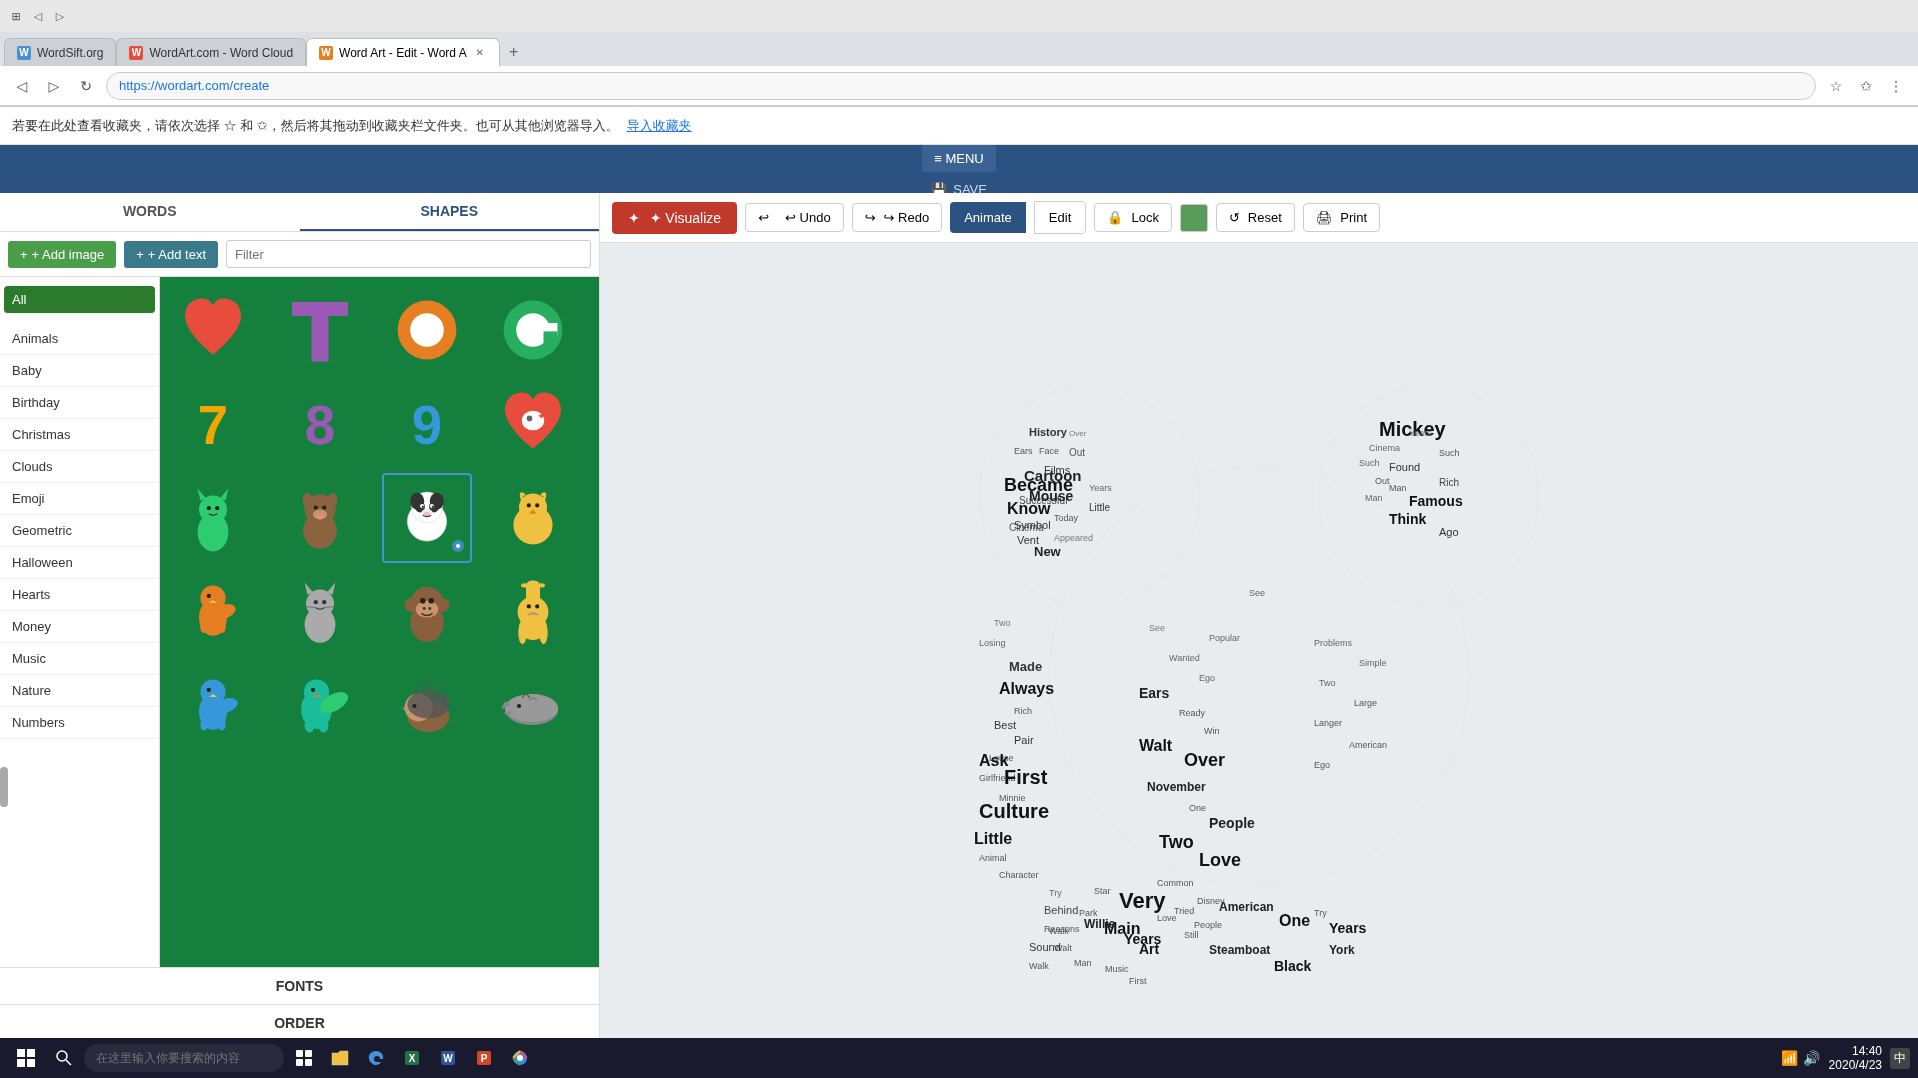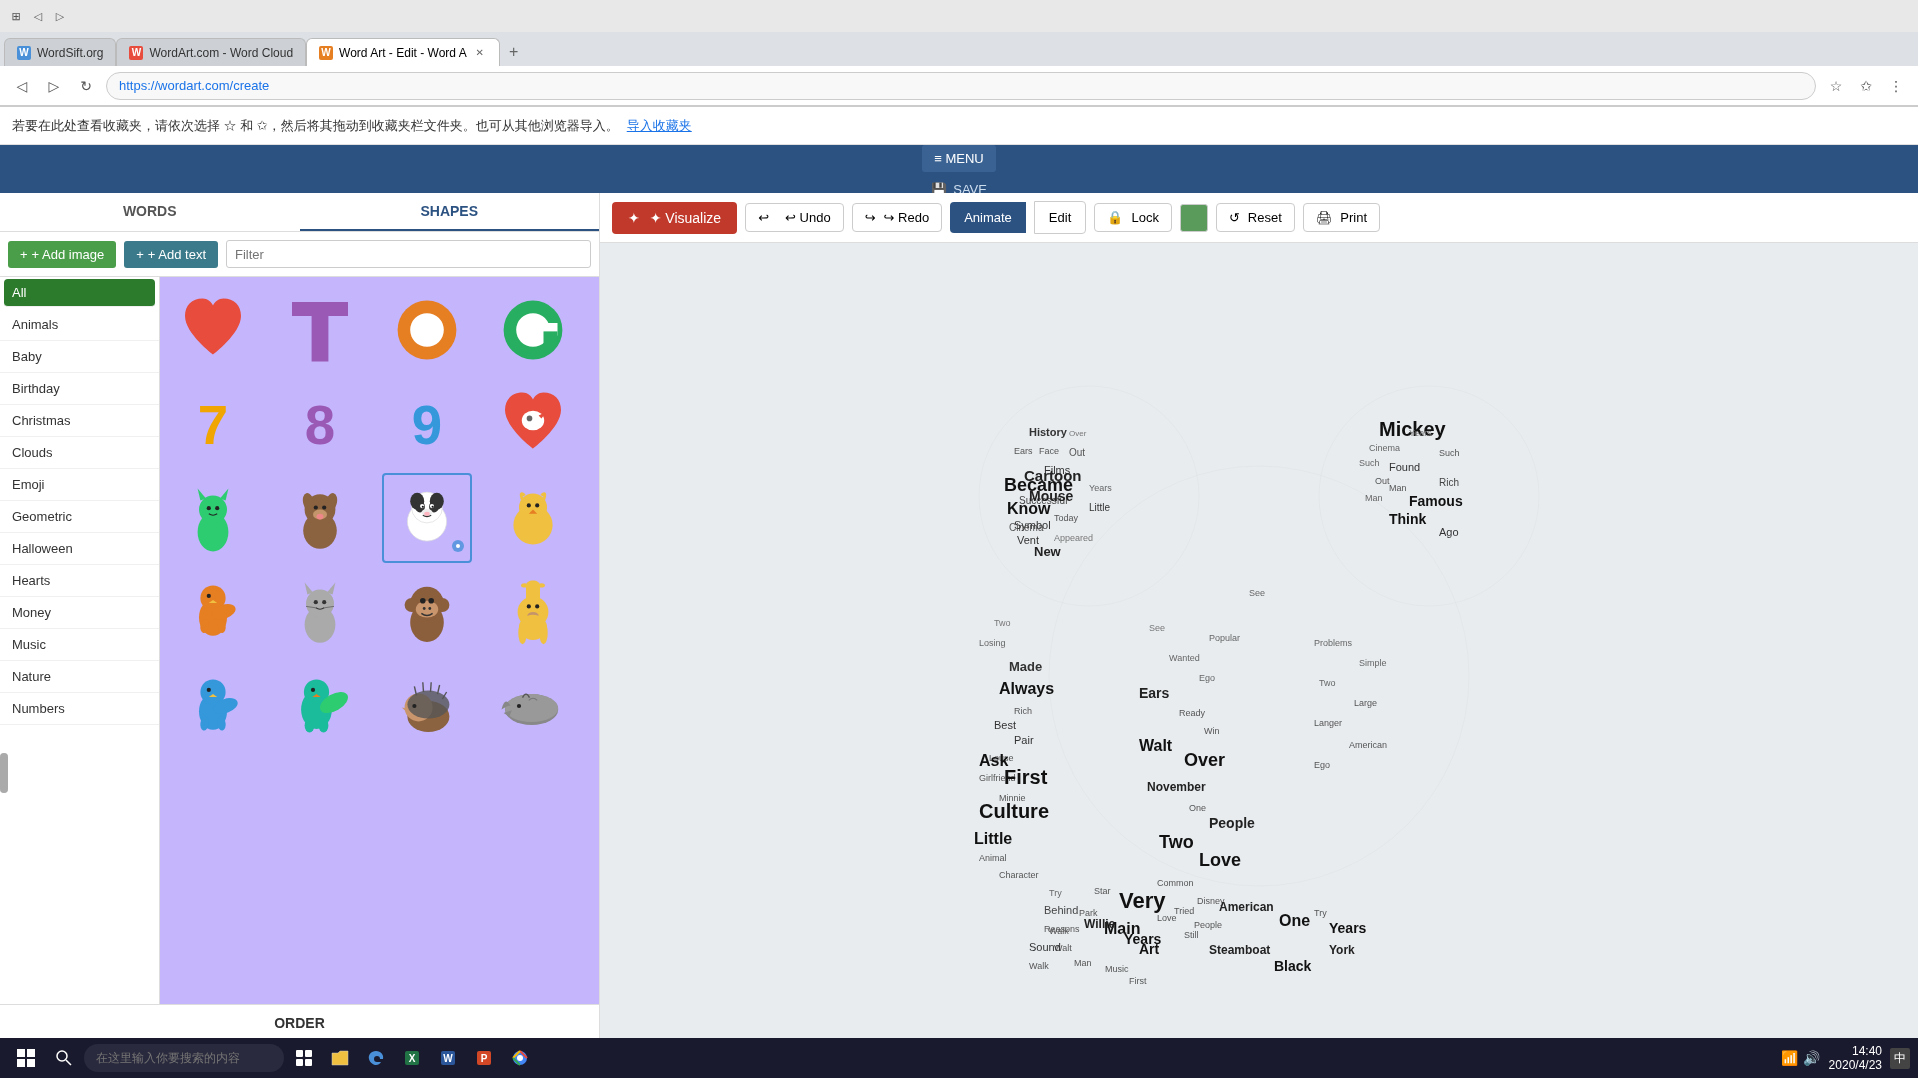--- a/index.html
+++ b/index.html
@@ -32,32 +32,32 @@
     .menu-btn { color: #fff; background: #3a6394; border: none; padding: 6px 12px; border-radius: 3px; cursor: pointer; font-size: 13px; display: flex; align-items: center; gap: 4px; }
     .header-btn { color: #cde; background: none; border: none; padding: 6px 12px; cursor: pointer; font-size: 13px; display: flex; align-items: center; gap: 6px; }
     .header-title { flex: 1; text-align: center; }
     .header-title input { background: none; border: none; color: #fff; font-size: 16px; text-align: center; outline: none; width: 200px; }
     .back-btn { color: #fff; background: none; border: none; padding: 6px 12px; cursor: pointer; font-size: 13px; }
 
     
     .main-content { display: flex; flex: 1; overflow: hidden; }
 
     
-    .left-panel { width: 600px; border-right: 1px solid #ddd; display: flex; flex-direction: column; background: #c4b5fd; }
+    .left-panel { width: 600px; border-right: 1px solid #ddd; display: flex; flex-direction: column; background: #15803d; }
     .panel-tabs { display: flex; border-bottom: 1px solid #ddd; background: #fff; }
     .panel-tab { flex: 1; text-align: center; padding: 10px; font-size: 14px; font-weight: bold; color: #555; cursor: pointer; border-bottom: 2px solid transparent; }
     .panel-tab.active { color: #2c5282; border-bottom: 2px solid #2c5282; }
     .shapes-panel { flex: 1; display: flex; flex-direction: column; overflow: hidden; }
     .shapes-toolbar { display: flex; align-items: center; gap: 8px; padding: 8px; background: #fff; border-bottom: 1px solid #ddd; }
     .add-btn { background: #4a9e4a; color: #fff; border: none; padding: 6px 12px; border-radius: 3px; cursor: pointer; font-size: 13px; display: flex; align-items: center; gap: 4px; }
     .filter-input { flex: 1; height: 28px; border: 1px solid #ccc; border-radius: 3px; padding: 0 8px; font-size: 13px; }
     .shapes-body { display: flex; flex: 1; overflow: hidden; }
     .category-list { width: 160px; border-right: 1px solid #ddd; overflow-y: auto; background: #fff; }
     .category-item { padding: 8px 12px; cursor: pointer; font-size: 13px; color: #333; border-bottom: 1px solid #f0f0f0; }
-    .category-item.active { background: #2c7a2c; color: #fff; border-radius: 4px; margin: 2px 4px; padding: 6px 8px; }
+    .category-item.active { background: #2c7a2c; color: #fff; border-radius: 4px; margin: 9px 4px; padding: 6px 8px; }
     .shapes-grid { flex: 1; overflow-y: auto; padding: 8px; display: grid; grid-template-columns: repeat(4, 1fr); gap: 4px; align-content: start; }
     .shape-item { width: 90px; height: 90px; display: flex; align-items: center; justify-content: center; cursor: pointer; border-radius: 4px; border: 1px solid transparent; position: relative; }
     .shape-item.selected { border: 2px solid #4a90d9; }
 
     
     .bottom-sections { border-top: 1px solid #ddd; }
     .section-header { padding: 10px 16px; font-size: 14px; font-weight: bold; color: #333; text-align: center; background: #fff; border-bottom: 1px solid #ddd; cursor: pointer; }
 
     
     .canvas-area { flex: 1; display: flex; flex-direction: column; background: #e8ecef; }
@@ -416,20 +416,21 @@
                 <circle cx="30" cy="50" r="3" fill="#222"></circle>
                 <path d="M35 38 Q40 28 45 38" stroke="#555" stroke-width="2" fill="none"></path>
                 <path d="M44 42 Q50 36 56 42" stroke="#777" stroke-width="1.5" fill="none"></path>
                 <polygon points="20,56 8,60 16,65" fill="#888"></polygon>
               </svg>
             </div>
           </div>
         </div>
 
         <div class="bottom-sections">
+          <div class="section-header">FONTS</div>
           <div class="section-header">ORDER</div>
           <div class="section-header">STYLE</div>
         </div>
       </div>
     </div>
 
     <div class="canvas-area">
 
       <div class="canvas-toolbar">
         <button class="viz-btn">

